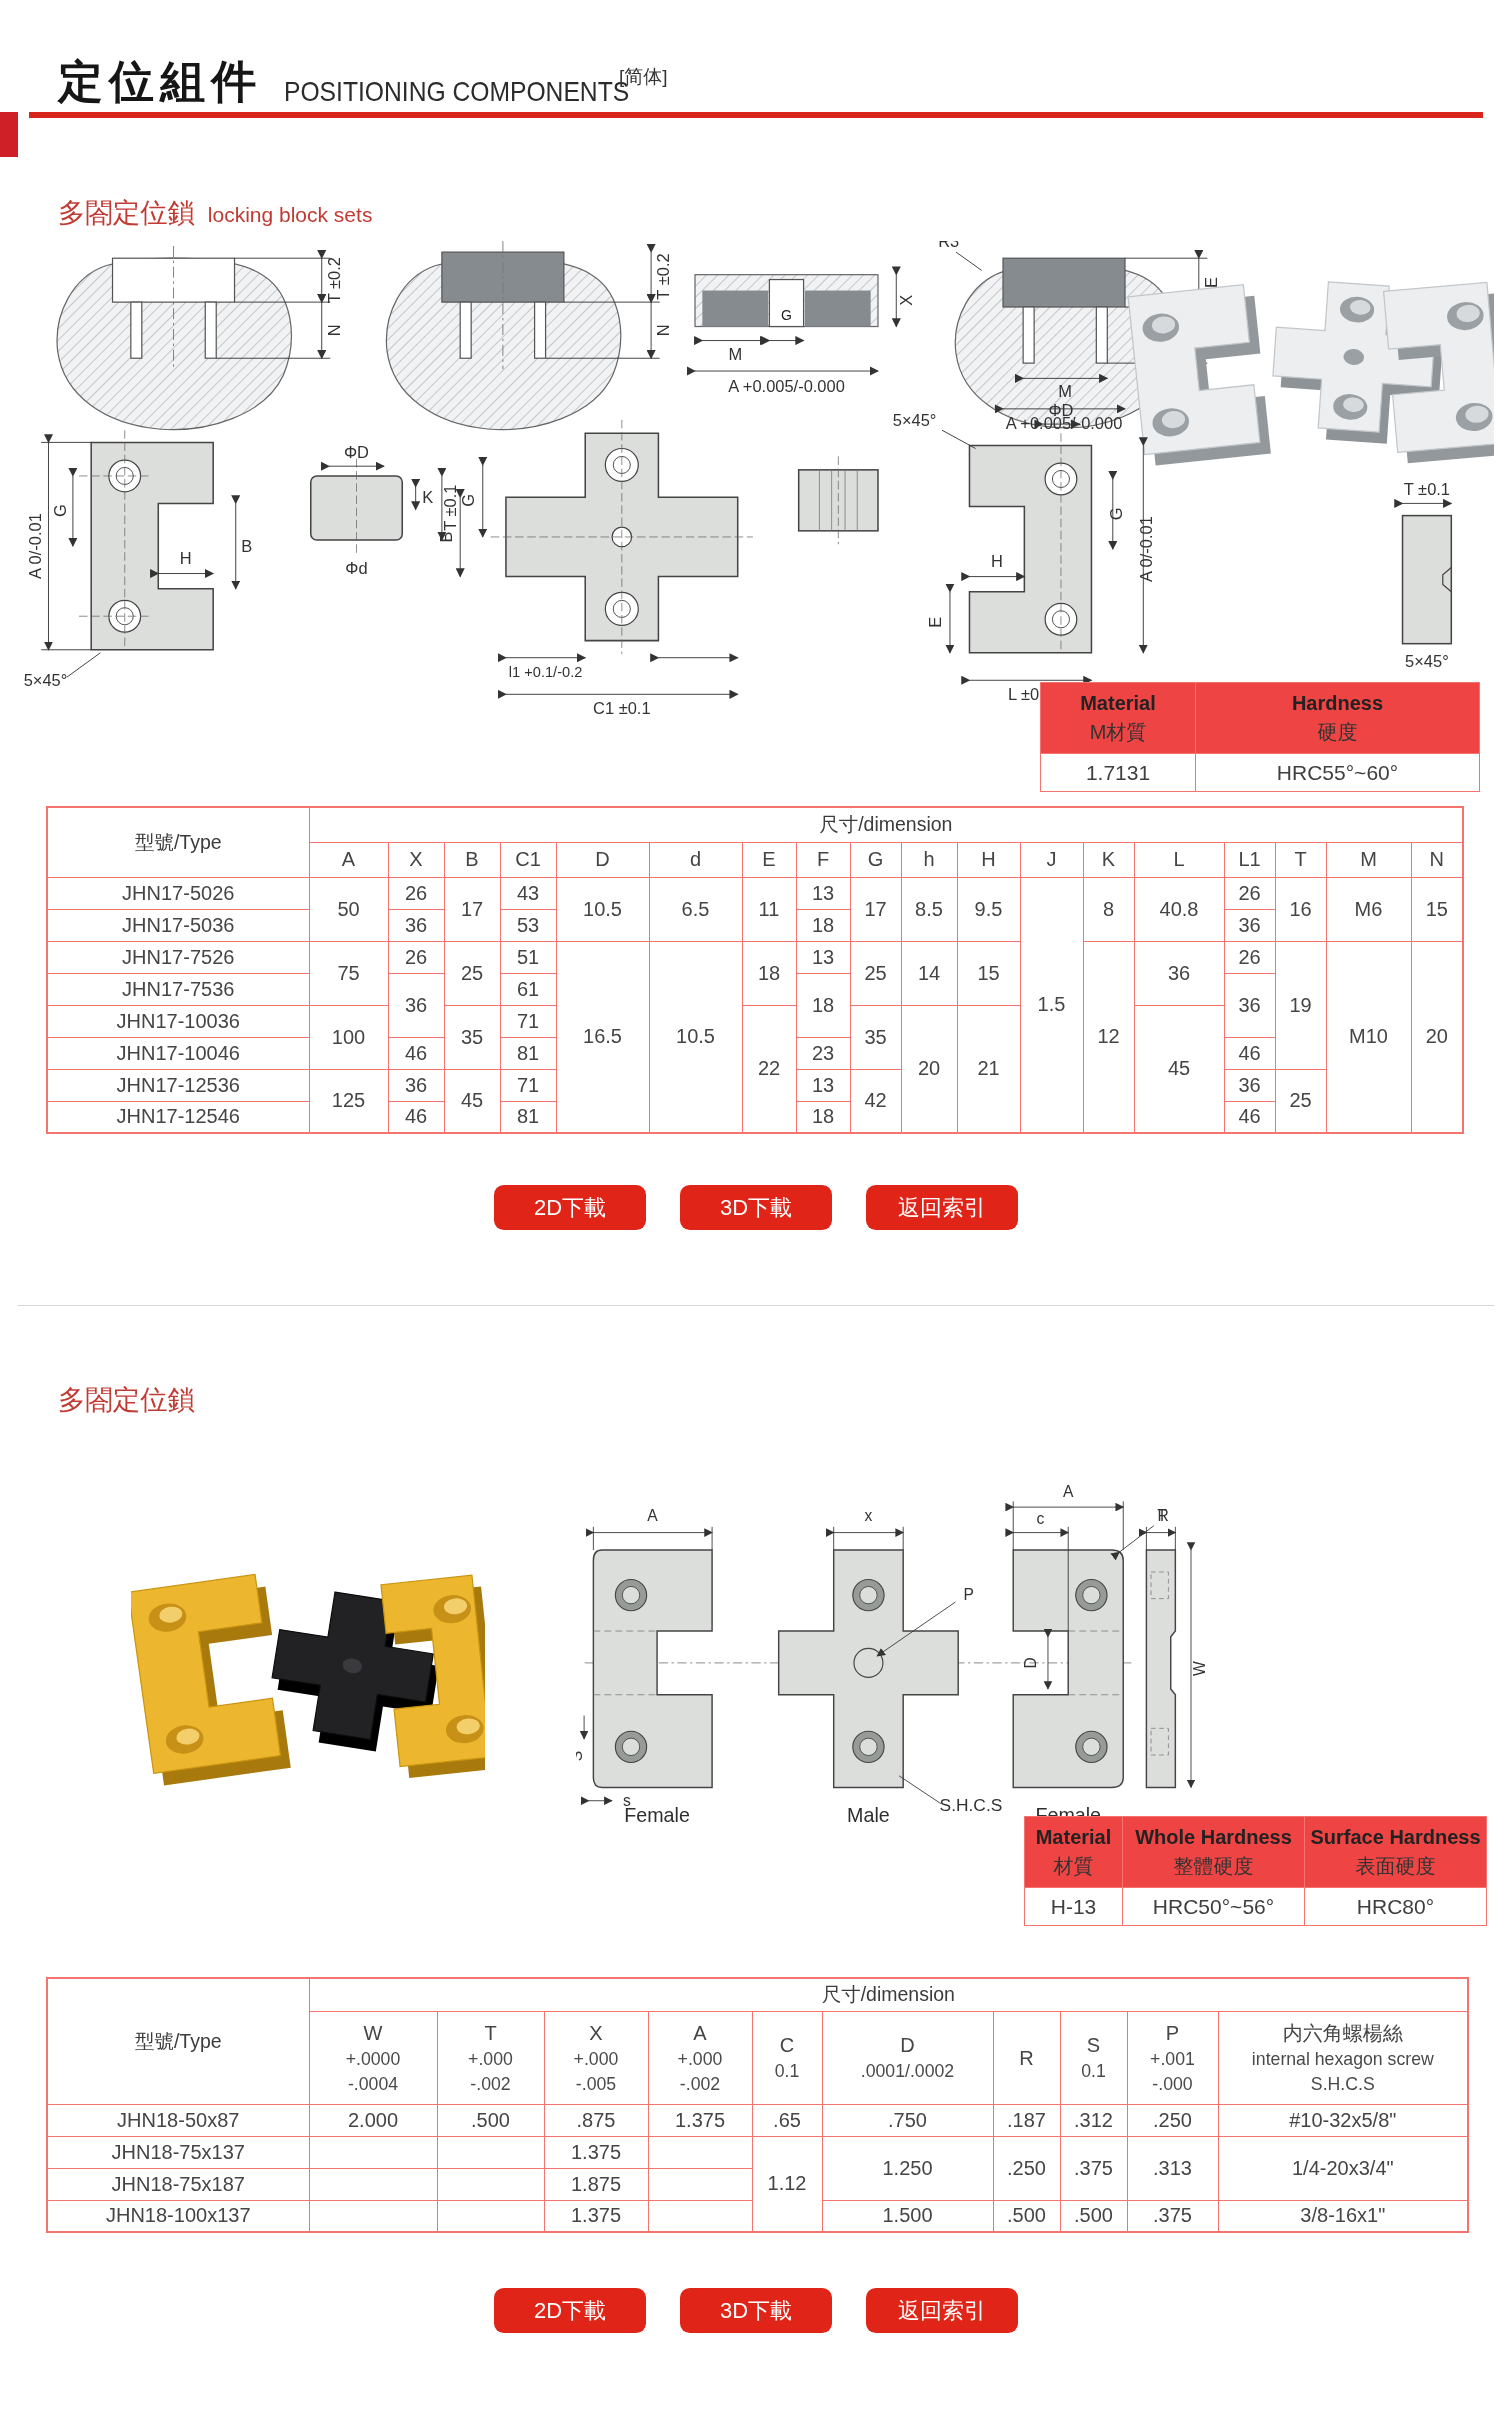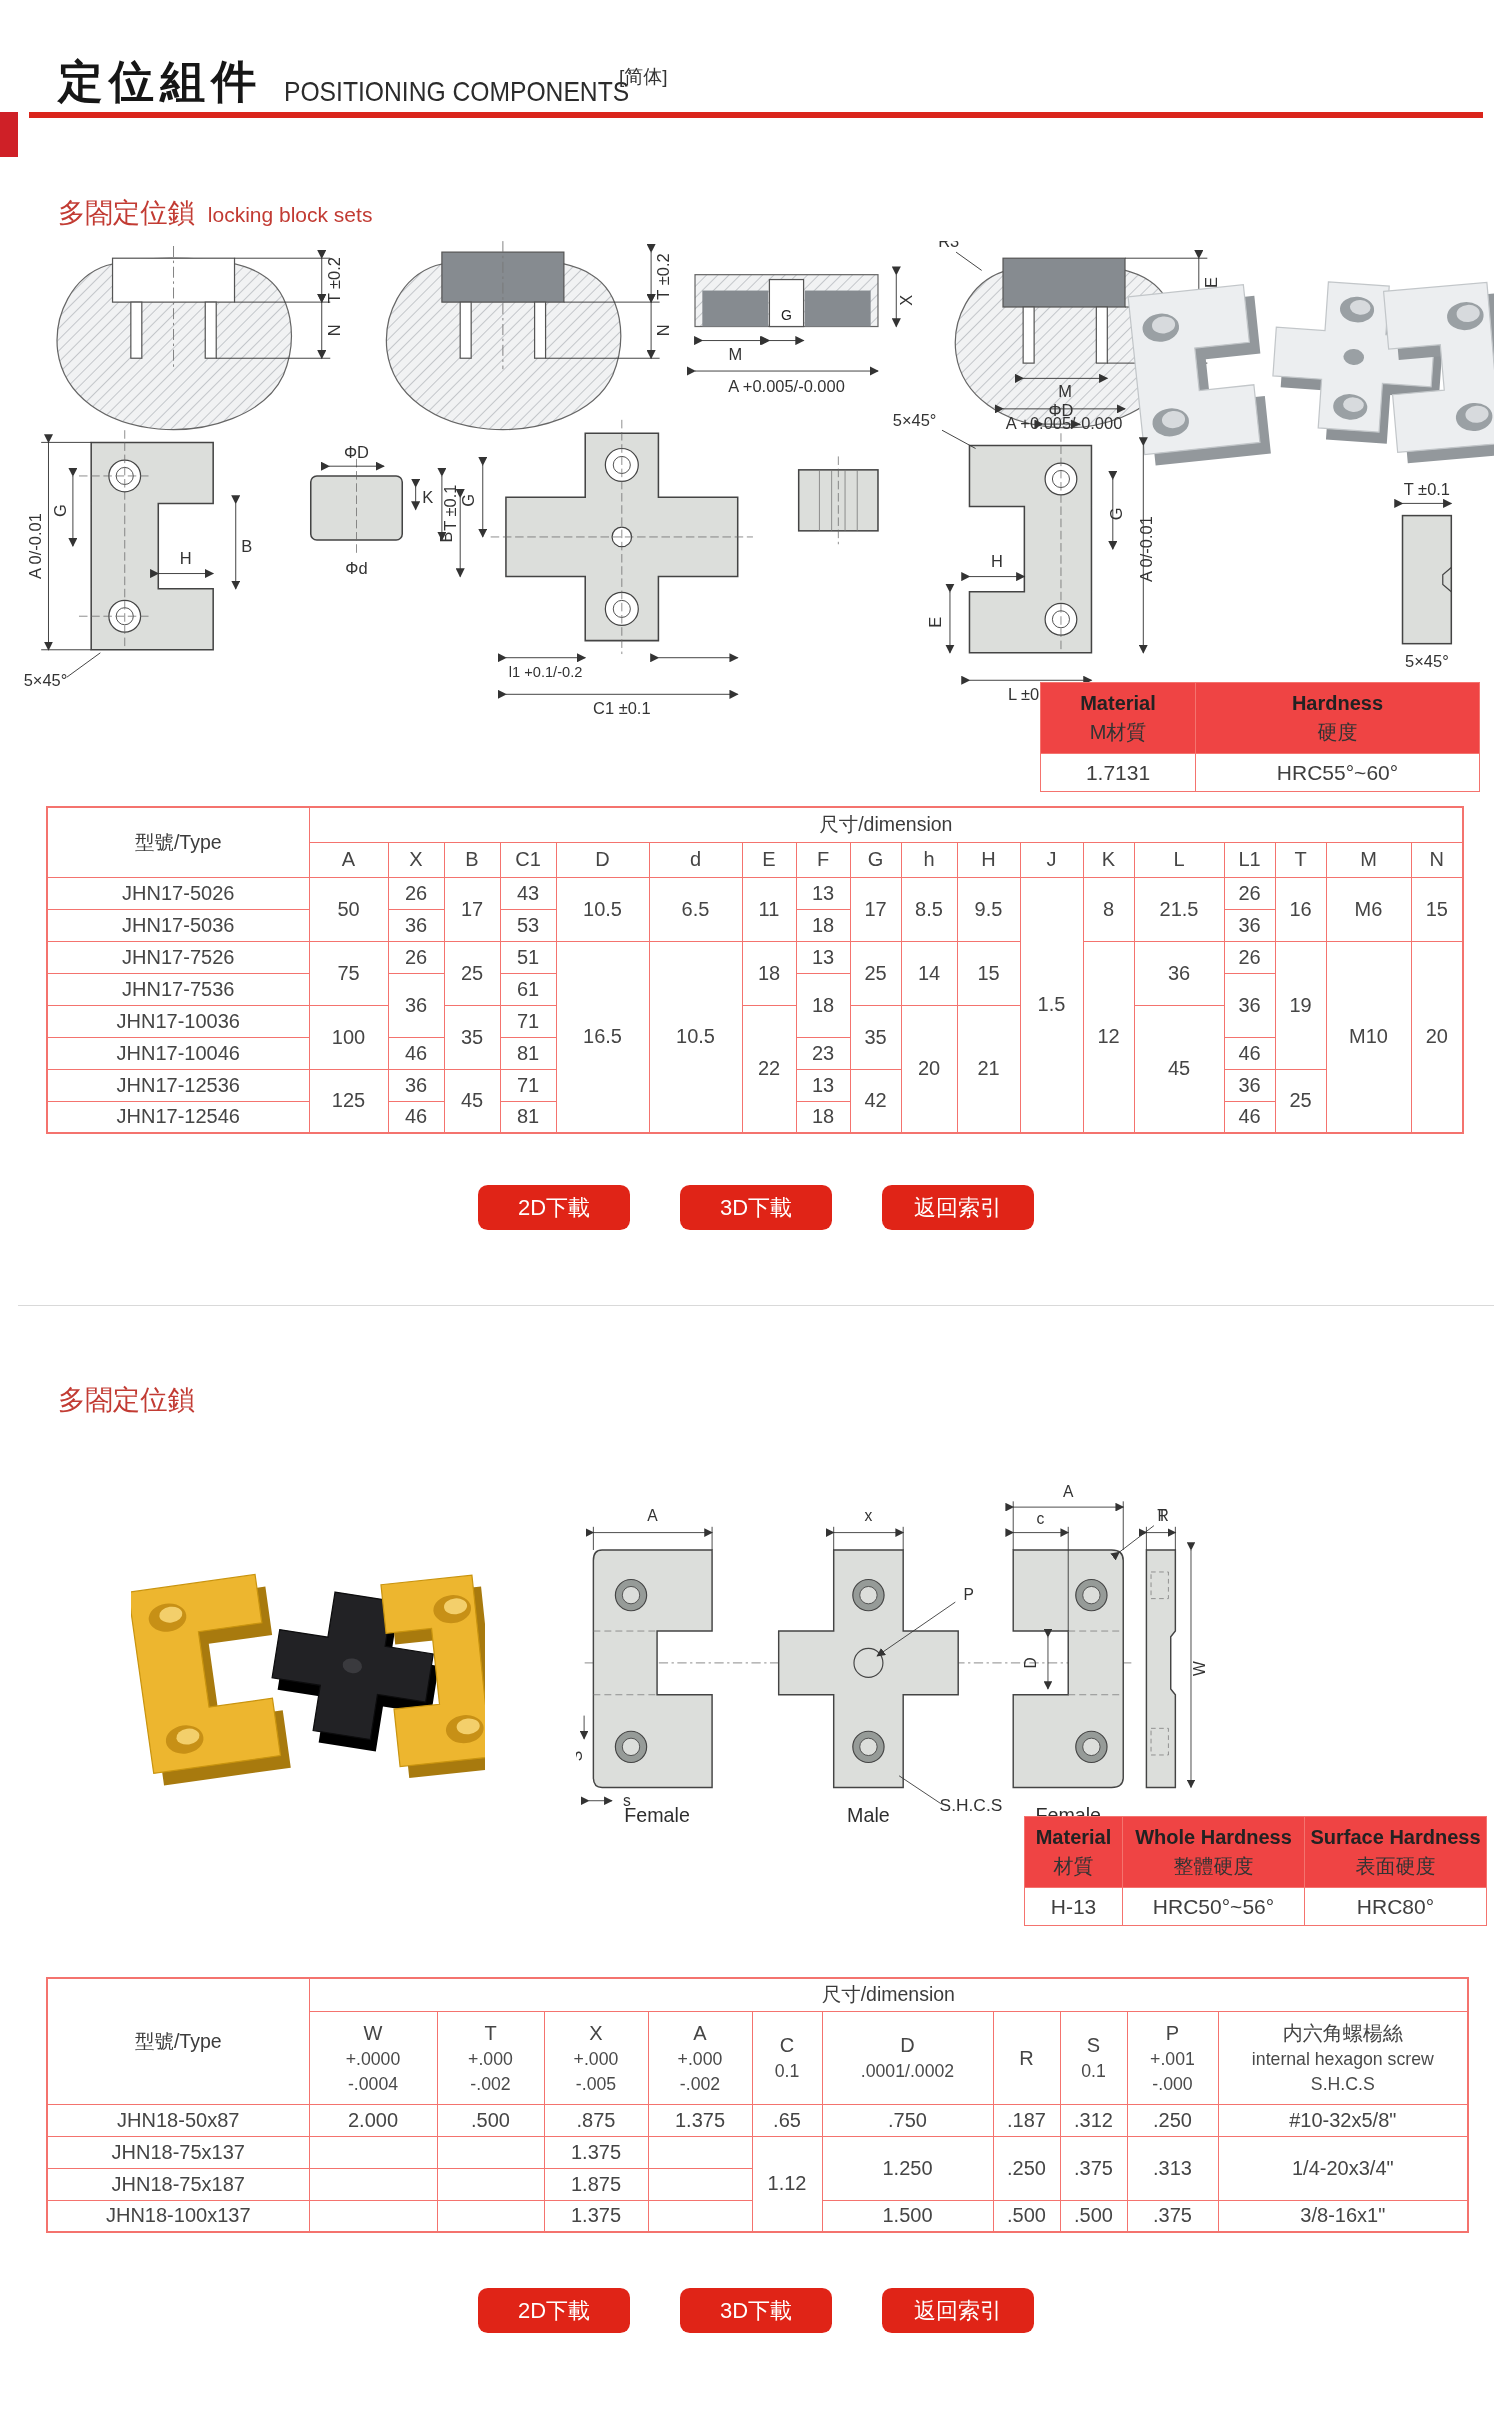--- a/index.html
+++ b/index.html
@@ -47,21 +47,21 @@
   .dimtable .lbl{font-size:20px;line-height:1.4;}
   .dimtable .sub{font-size:17.7px;line-height:1.4;color:#4a4a4a;}
 
   .mattable{border:1.8px solid var(--tb);}
   .mattable th{background:#ef4444;border:1.2px solid var(--tb);font-size:20px;padding:6.1px 3.7px;}
   .mattable td{border:1.2px solid var(--tb);font-size:21px;color:#3f3f3f;text-align:center;height:35px;}
   .mat-en{font-weight:700;color:#222;line-height:1.45;}
   .mat-zh{font-weight:400;color:#333;line-height:1.45;}
 
   
-  .btnrow{left:0;width:1512px;display:flex;justify-content:center;gap:50px;}
+  .btnrow{left:0;width:1512px;display:flex;justify-content:center;gap:34px;}
   .btn{width:152px;height:45px;background:#e02417;color:#fff;font-size:22px;border:none;
        border-radius:9.8px;display:flex;align-items:center;justify-content:center;
        font-family:"Liberation Sans",sans-serif;cursor:pointer;}
 
   #divider{left:18.3px;top:1305px;width:1476px;height:1.2px;background:#d9d9d9;}
 
   
   svg text{font-family:"Liberation Sans",sans-serif;fill:#333;}
   .dl{font-size:27px;text-anchor:middle;}
   .cap{font-size:34px;text-anchor:middle;fill:#2e2e2e;}
@@ -366,21 +366,21 @@
             <td>43</td>
             <td rowspan="2">10.5</td>
             <td rowspan="2">6.5</td>
             <td rowspan="2">11</td>
             <td>13</td>
             <td rowspan="2">17</td>
             <td rowspan="2">8.5</td>
             <td rowspan="2">9.5</td>
             <td rowspan="8">1.5</td>
             <td rowspan="2">8</td>
-            <td rowspan="2">21.5</td>
+            <td rowspan="2">40.8</td>
             <td>26</td>
             <td rowspan="2">16</td>
             <td rowspan="2">M6</td>
             <td rowspan="2">15</td>
           </tr>
           <tr>
             <td>JHN17-5036</td>
             <td>36</td>
             <td>53</td>
             <td>18</td>

